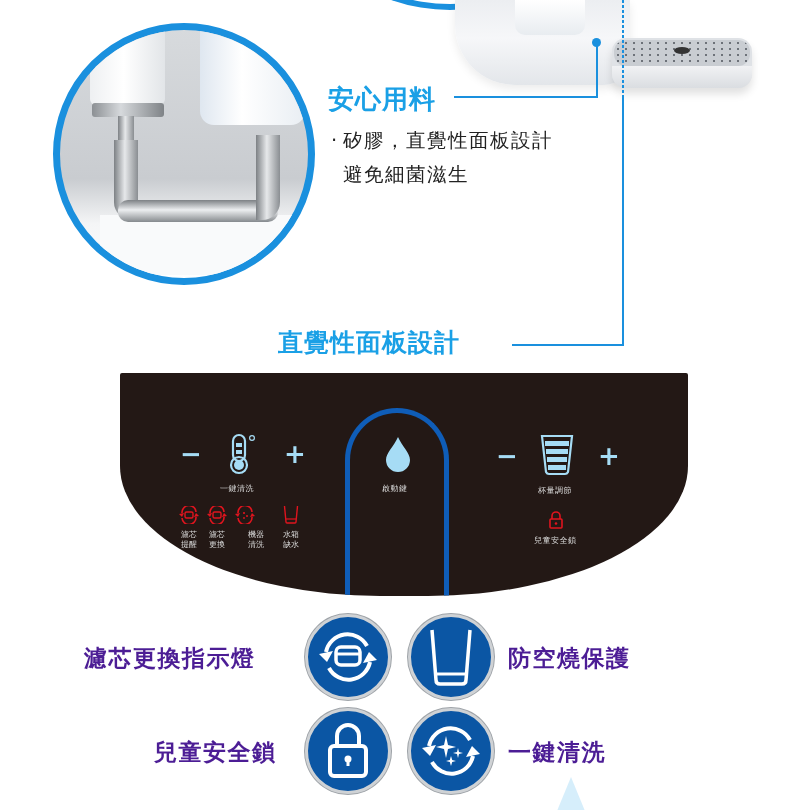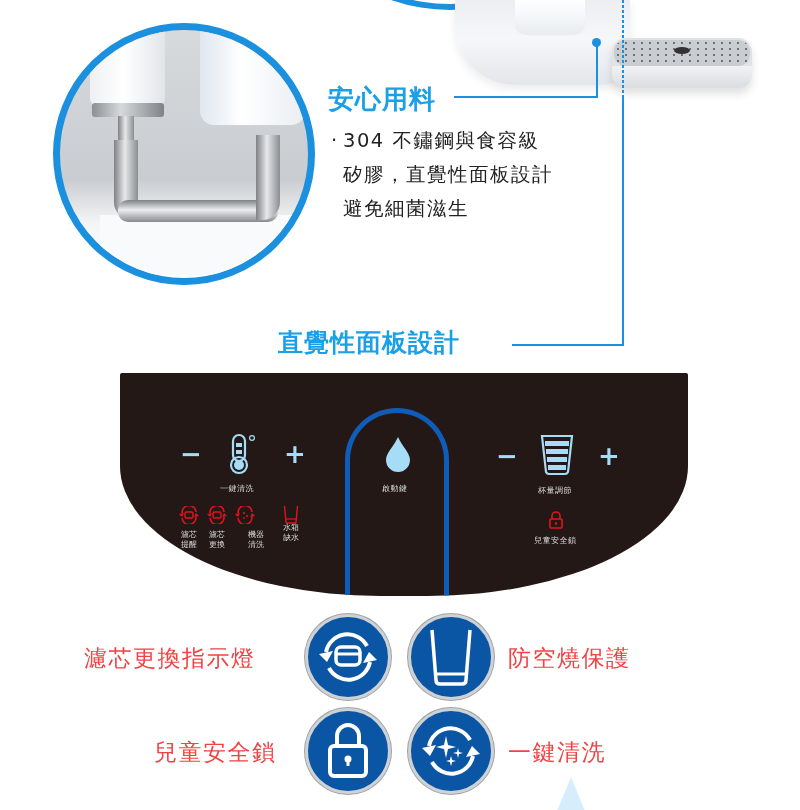--- a/index.html
+++ b/index.html
@@ -41,21 +41,21 @@
 
   
   .panel { position: absolute; left: 120px; top: 373px; width: 568px; height: 223px; background: #231815; border-radius: 2px 2px 260px 260px / 2px 2px 130px 130px; overflow: hidden; }
   .arch { position: absolute; left: 225px; top: 35px; width: 104px; height: 190px; border: 5px solid #0f5db8; border-bottom: none; border-radius: 52px 52px 0 0; }
   .ctrl-sign { position: absolute; color: #a6dcf5; font-weight: bold; font-size: 26px; line-height: 1; }
   .panel-label { position: absolute; color: #d9d9d9; font-size: 8px; letter-spacing: 0.5px; text-align: center; white-space: nowrap; }
   .red-icon { position: absolute; }
   .red-label { position: absolute; color: #d9d9d9; font-size: 8px; line-height: 10px; text-align: center; width: 24px; }
 
   
-  .feat-label { position: absolute; color: #ef4444; font-weight: normal; font-size: 23px; letter-spacing: 1.5px; font-family: "DejaVu Sans", sans-serif; }
+  .feat-label { position: absolute; color: #4c1d95; font-weight: bold; font-size: 23px; letter-spacing: 1.5px; font-family: "DejaVu Sans", sans-serif; }
   .badge { position: absolute; width: 86px; height: 86px; border-radius: 50%; background: #0b56a4; border: 3px solid #cfd2d5; box-shadow: 0 0 0 1px #9ea3a8; display: flex; align-items: center; justify-content: center; }
 
   .bottom-tri { position: absolute; left: 557px; top: 777px; width: 0; height: 0; border-left: 14px solid transparent; border-right: 14px solid transparent; border-bottom: 34px solid #d6eefb; }
 </style>
 </head>
 <body>
 
 <div class="top-arc"></div>
 
 <div class="device">
@@ -81,21 +81,20 @@
   <div class="zc-base"></div>
   <div class="pipe" style="left:58px;top:86px;width:16px;height:30px;"></div>
   <div class="pipe" style="left:54px;top:110px;width:24px;height:80px;border-radius:0 0 0 18px;"></div>
   <div class="pipe-h" style="left:58px;top:170px;width:160px;height:22px;"></div>
   <div class="pipe" style="left:196px;top:105px;width:24px;height:85px;border-radius:0 0 18px 0;"></div>
 </div>
 
 <div class="h-blue title1">安心用料</div>
 <div class="bullets">
   <span class="bul">·</span>
-  <div>304 不鏽鋼與食容級</div>
   <div>矽膠，直覺性面板設計</div>
   <div>避免細菌滋生</div>
 </div>
 
 <div class="h-blue title2">直覺性面板設計</div>
 
 <div class="panel">
   <div class="arch"></div>
 
   <span class="ctrl-sign" style="left:60px;top:68px;">−</span>
@@ -166,21 +165,21 @@
       <div>提醒</div>
     </div>
   <div class="red-label" style="left:85px;top:157px;">
       <div>濾芯</div>
       <div>更換</div>
     </div>
   <div class="red-label" style="left:124px;top:157px;">
       <div>機器</div>
       <div>清洗</div>
     </div>
-  <div class="red-label" style="left:159px;top:150px;">
+  <div class="red-label" style="left:159px;top:157px;">
       <div>水箱</div>
       <div>缺水</div>
     </div>
 </div>
 
 <div class="feat-label" style="left:84px;top:643px;">濾芯更換指示燈</div>
 <div class="badge" style="left:305px;top:614px;">
   <svg width="62" height="50" viewBox="0 0 62 50">
     <path d="M9 20 A22 22 0 0 1 50 14" fill="none" stroke="#fff" stroke-width="4"></path>
     <path d="M53 30 A22 22 0 0 1 12 36" fill="none" stroke="#fff" stroke-width="4"></path>

